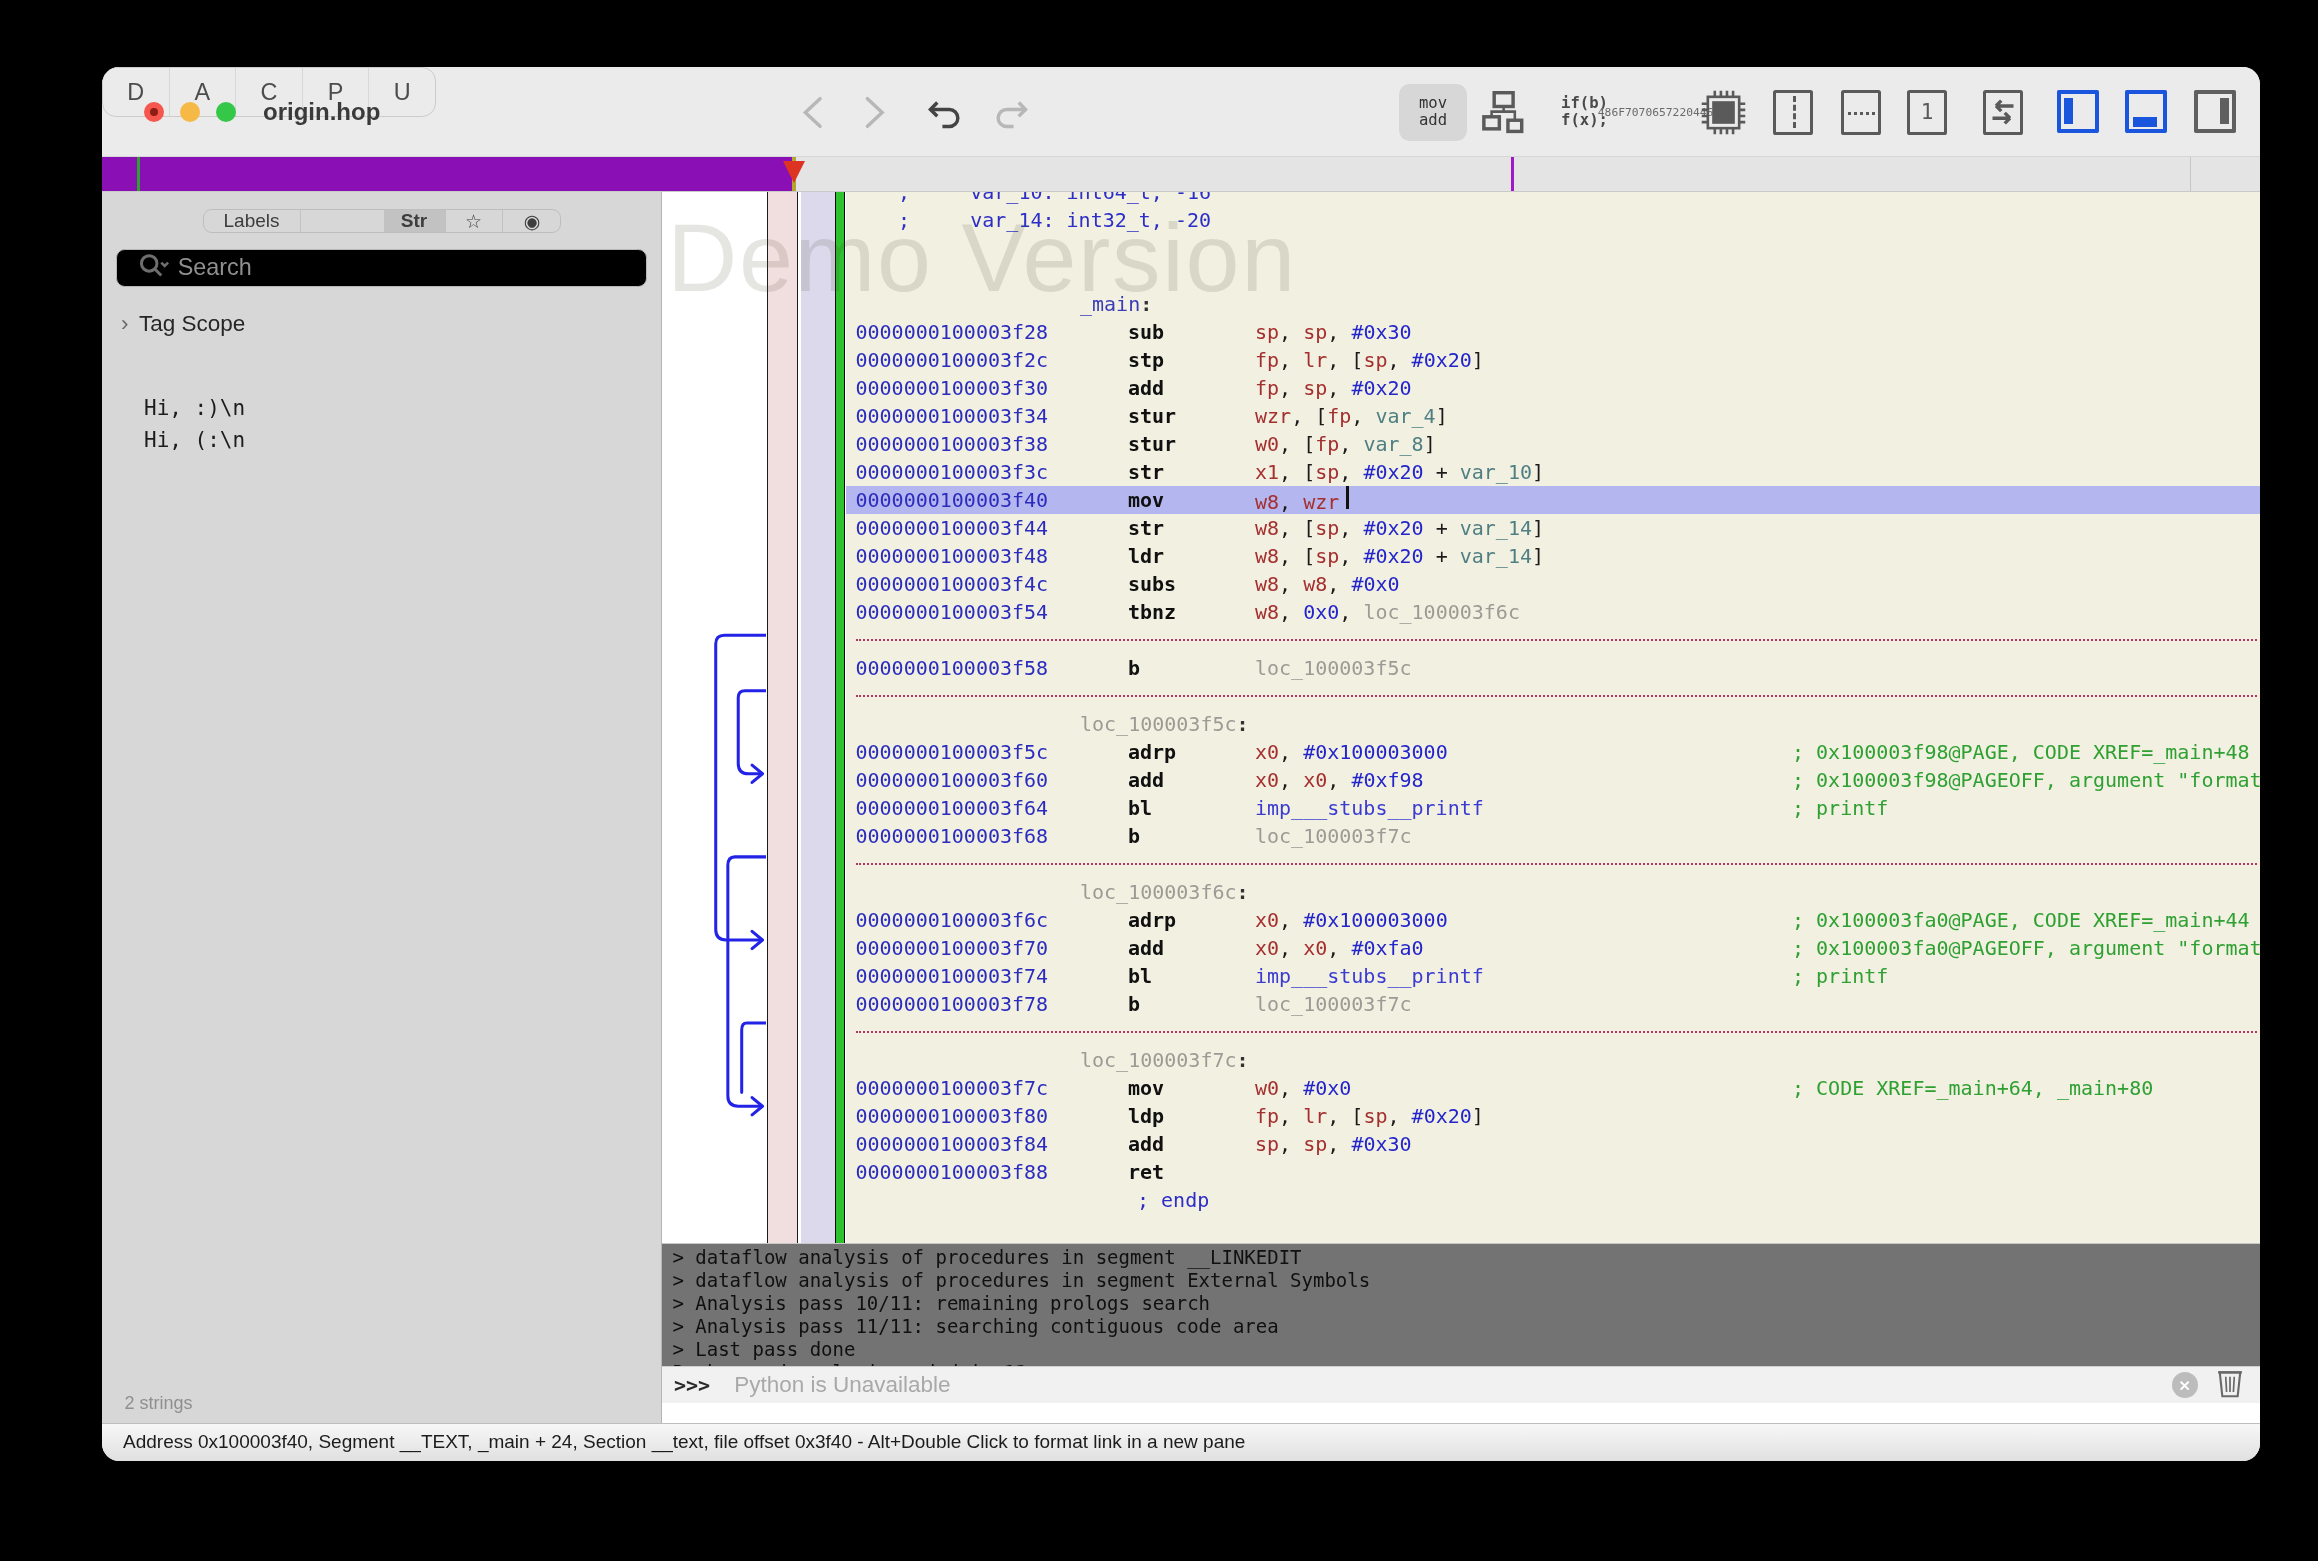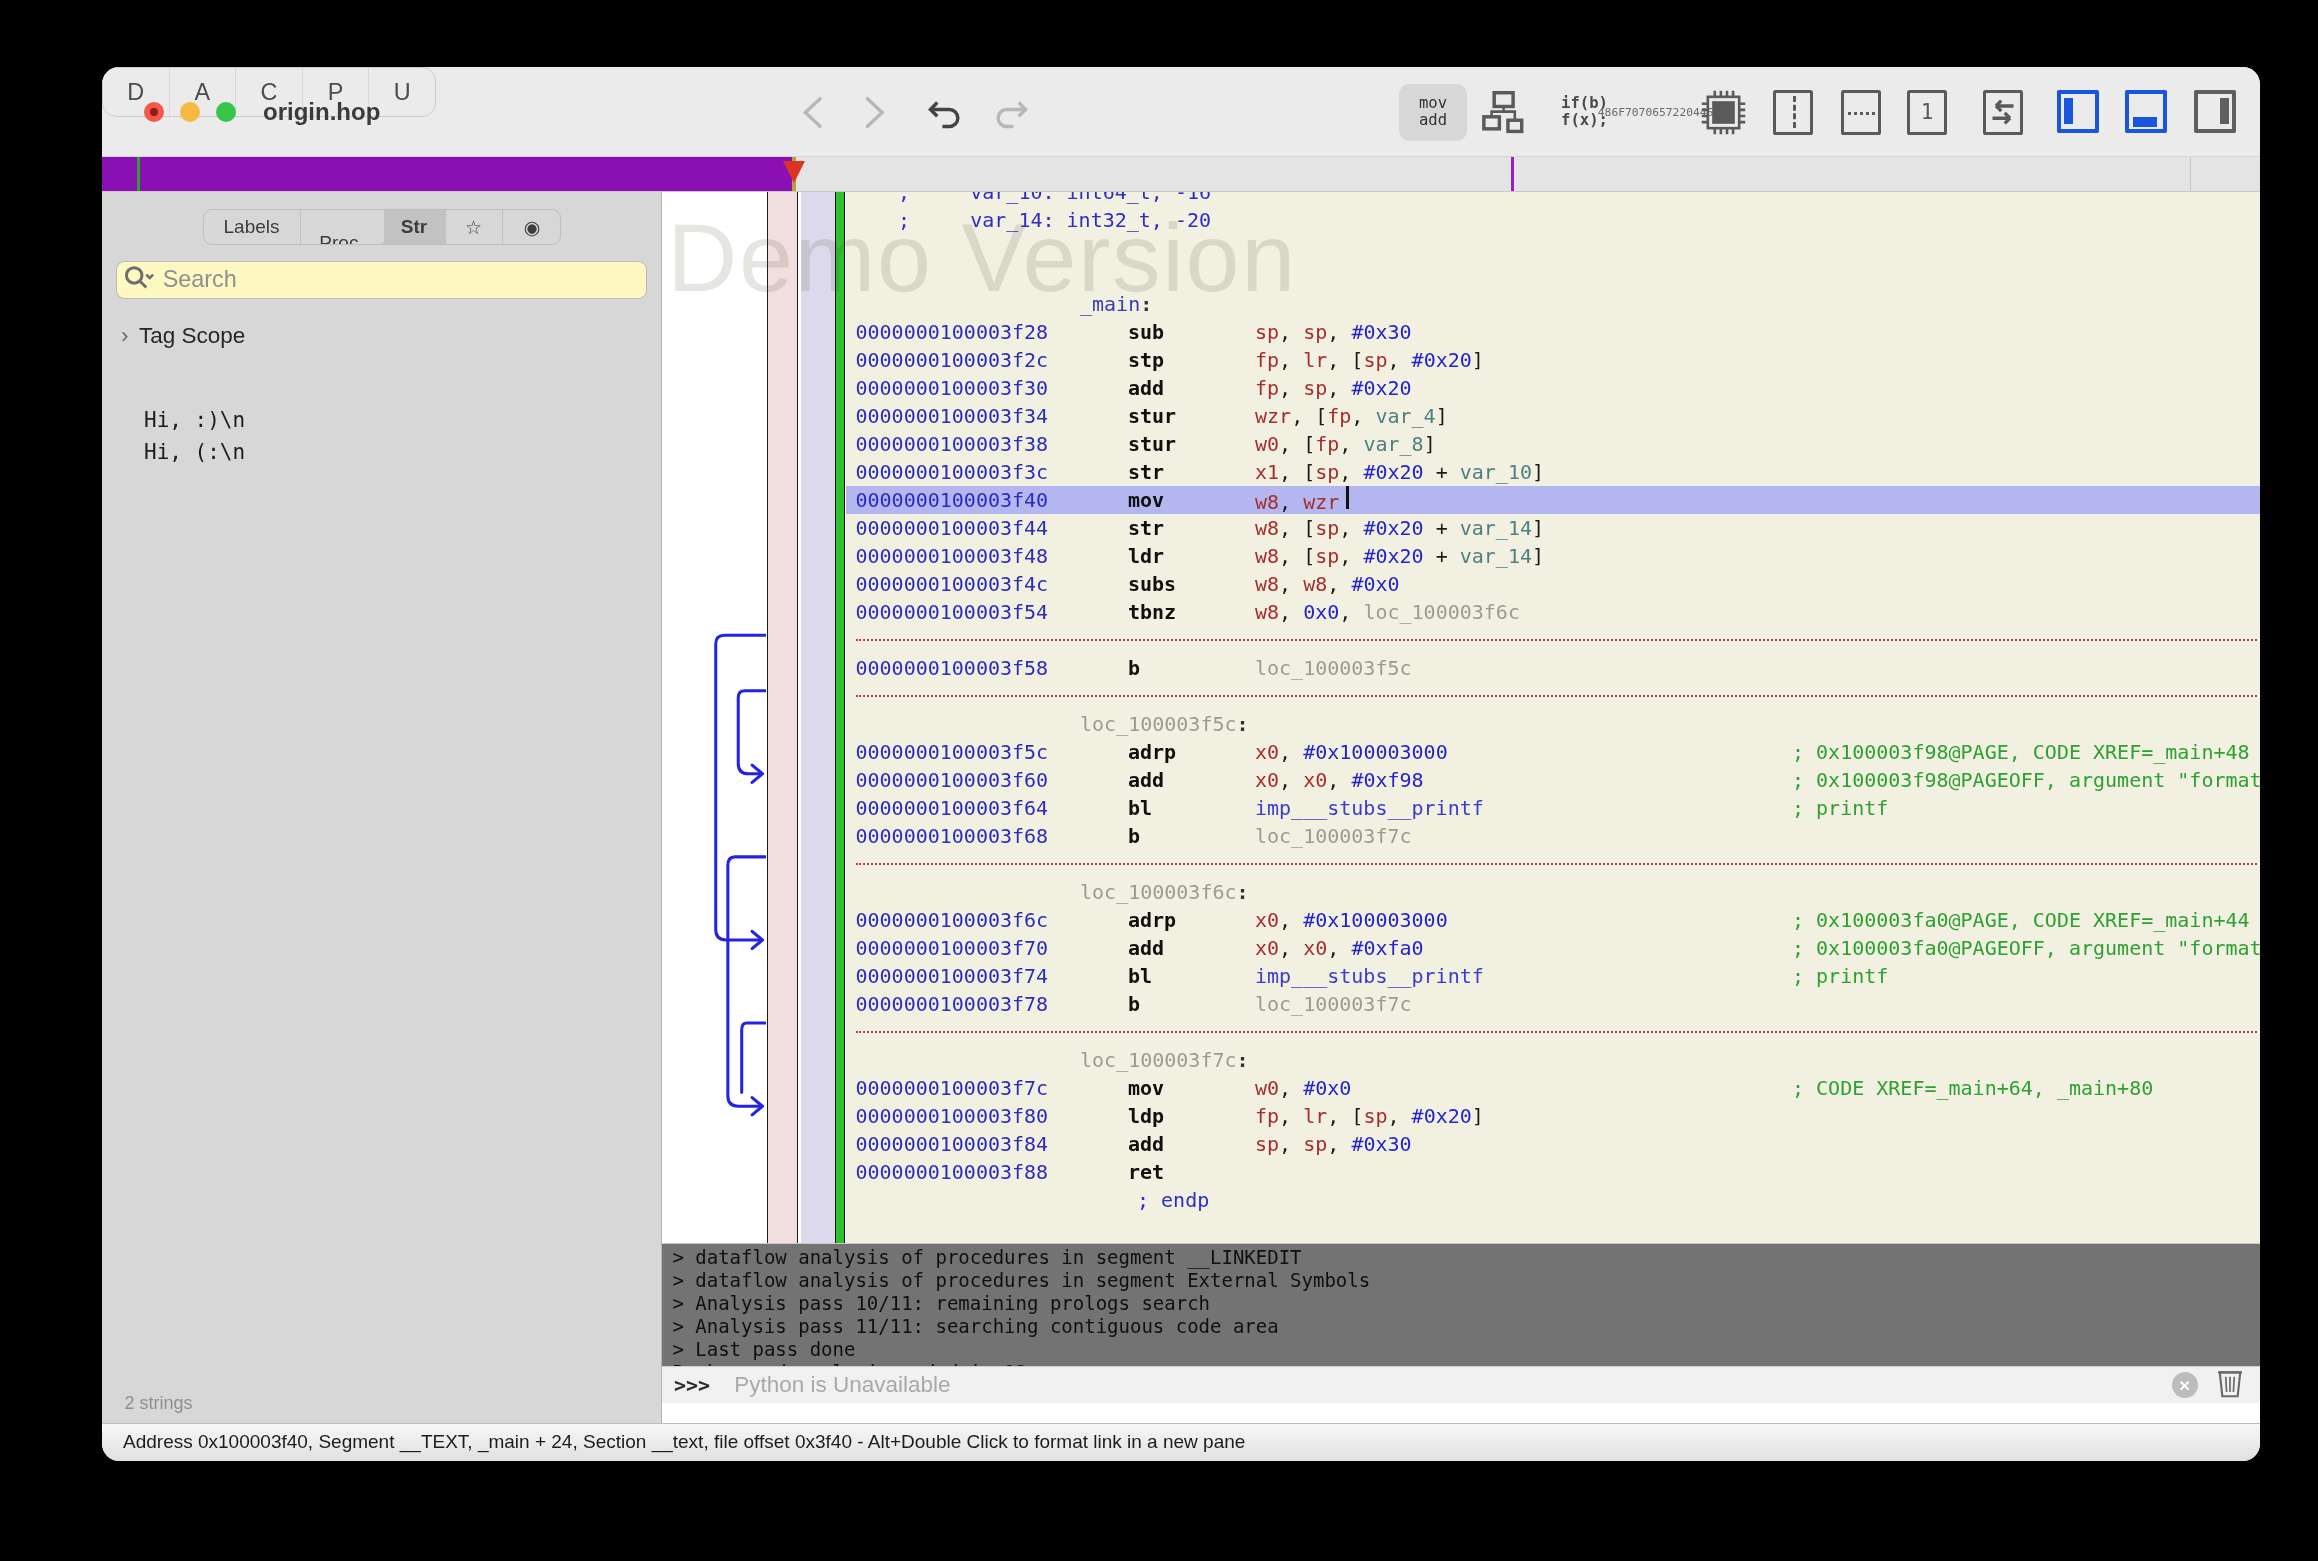--- a/index.html
+++ b/index.html
@@ -42,26 +42,26 @@
   .nav-green-line{position:absolute;left:35px;top:0;bottom:0;width:2.6px;background:#2da12d;}
   .nav-yellow-line{position:absolute;left:690px;top:0;bottom:0;width:4.3px;background:#b3a62e;}
   .nav-arrow{position:absolute;left:681px;top:3.5px;width:0;height:0;
              border-left:11.3px solid transparent;border-right:11.3px solid transparent;border-top:22.5px solid #dd3322;}
   .nav-thin-purple{position:absolute;left:1409px;top:0;bottom:0;width:2.6px;background:#a018c8;}
   .nav-div{position:absolute;left:2088px;top:0;bottom:0;width:0.9px;background:#c6c6c6;}
   
   .main{flex:none;height:1231px;display:flex;}
   
   .sidebar{width:560px;flex:none;background:#d7d7d7;border-right:0.9px solid #b5b5b5;display:flex;flex-direction:column;}
-  .tabs{margin:17.3px auto 0;width:358px;height:36px;border:0.9px solid #bdbdbd;border-radius:8.7px;display:flex;overflow:hidden;}
+  .tabs{margin:17.3px auto 0;width:358px;height:24px;border:0.9px solid #bdbdbd;border-radius:8.7px;display:flex;overflow:hidden;}
   .tabs .seg{display:flex;align-items:center;justify-content:center;font-size:19px;color:#3d3d3d;border-right:0.9px solid #c2c2c2;flex:none;}
   .tabs .seg:last-child{border-right:none;}
   .tabs .seg.active{background:#c2c2c2;font-weight:700;}
-  .search{margin:15.6px 14px 0;height:38px;background:#fef9c3;border:0.9px solid #b7b7b7;border-radius:8.7px;
-          display:flex;align-items:center;padding:0 6px;}
+  .search{margin:15.6px 14px 0;height:38px;background:#000000;border:0.9px solid #b7b7b7;border-radius:8.7px;
+          display:flex;align-items:center;padding:0 21px;}
   .search .ph{margin-left:8.7px;font-size:23.4px;color:#8f8f8f;}
   .tagscope{margin:24px 0 0 19px;display:flex;align-items:center;}
   .tagscope .chev{font-size:22.5px;color:#6b6b6b;margin-right:10.4px;}
   .tagscope .lbl{font-size:22.5px;color:#262626;}
   .strlist{margin-top:55px;}
   .strlist .stritem{height:32px;line-height:32px;padding-left:42px;font-family:var(--mono);font-size:21px;color:#1c1c1c;}
   .side-spacer{flex:1;}
   .strcount{margin:0 0 8.7px 22.5px;font-size:18px;color:#8f8f8f;}
   
   .content{flex:1;display:flex;flex-direction:column;background:#fff;min-width:0;}

